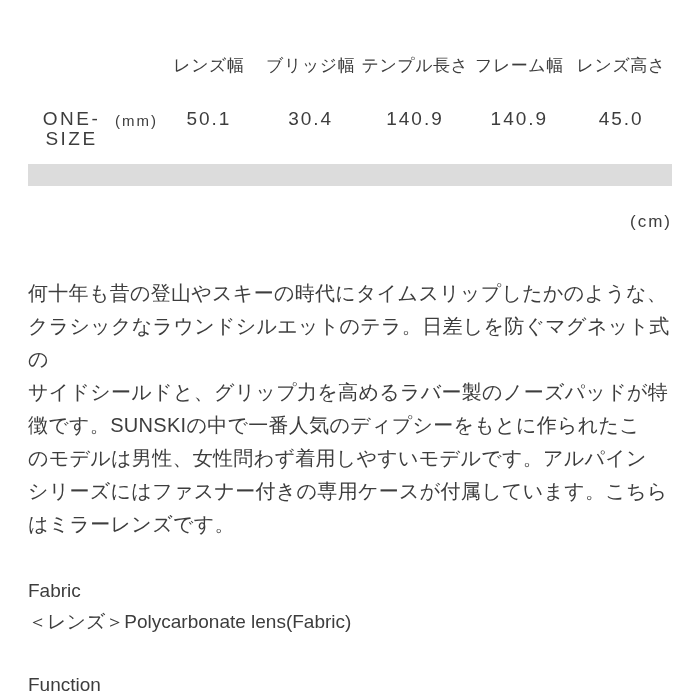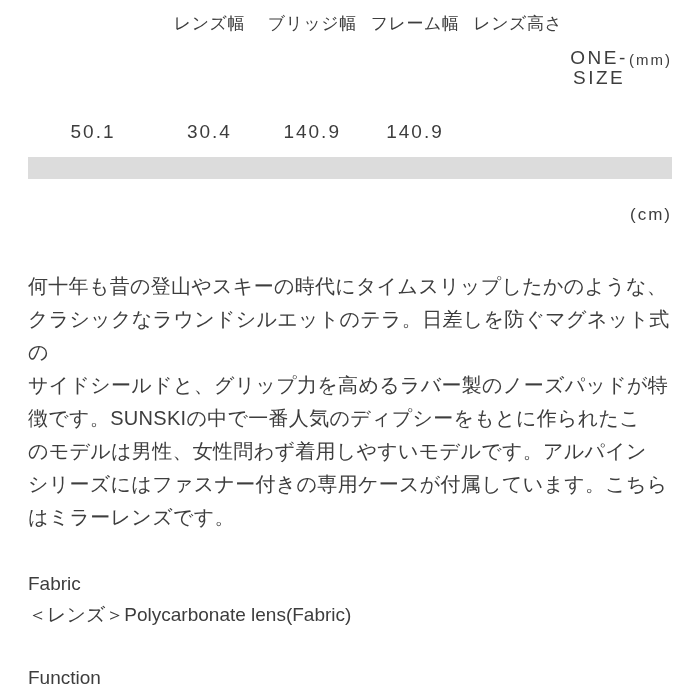--- a/index.html
+++ b/index.html
@@ -15,20 +15,21 @@
     width: 700px;
     height: 700px;
     padding: 14px 28px 0 28px;
   }
 
   
   .size-grid {
     display: grid;
     grid-template-columns: 130px repeat(5, 1fr);
     width: 100%;
+    margin-top: 42px;
   }
   .size-grid .hdr {
     font-size: 17px;
     text-align: center;
     white-space: nowrap;
     line-height: 19px;
     letter-spacing: 0.5px;
   }
   .size-grid .val-row-cell {
     margin-top: 34px;
@@ -96,31 +97,33 @@
 </style>
 </head>
 <body>
 
 <div class="page">
 
   <div class="size-grid">
     <div class="hdr"></div>
     <div class="hdr">レンズ幅</div>
     <div class="hdr">ブリッジ幅</div>
+    <div class="hdr">テンプル長さ</div>
     <div class="hdr">フレーム幅</div>
     <div class="hdr">レンズ高さ</div>
 
     <div class="val-row-cell label-cell">
       <span class="size-label">ONE-SIZE</span>
       <span class="unit-mm">(mm)</span>
     </div>
     <div class="val-row-cell">50.1</div>
     <div class="val-row-cell">30.4</div>
     <div class="val-row-cell">140.9</div>
     <div class="val-row-cell">140.9</div>
+    <div class="val-row-cell">45.0</div>
   </div>
 
   <div class="scrollbar-track"></div>
 
   <div class="unit-cm">(cm)</div>
 
   <p class="description">何十年も昔の登山やスキーの時代にタイムスリップしたかのような、
 クラシックなラウンドシルエットのテラ。日差しを防ぐマグネット式の
 サイドシールドと、グリップ力を高めるラバー製のノーズパッドが特
 徴です。SUNSKIの中で一番人気のディプシーをもとに作られたこ

